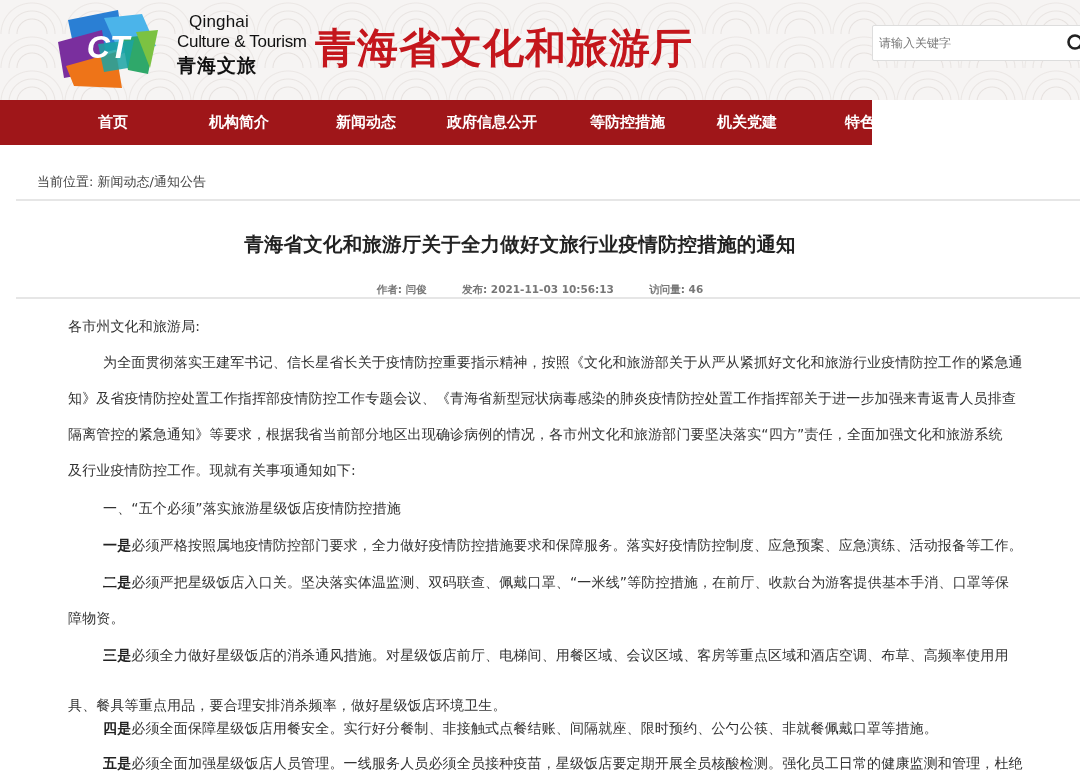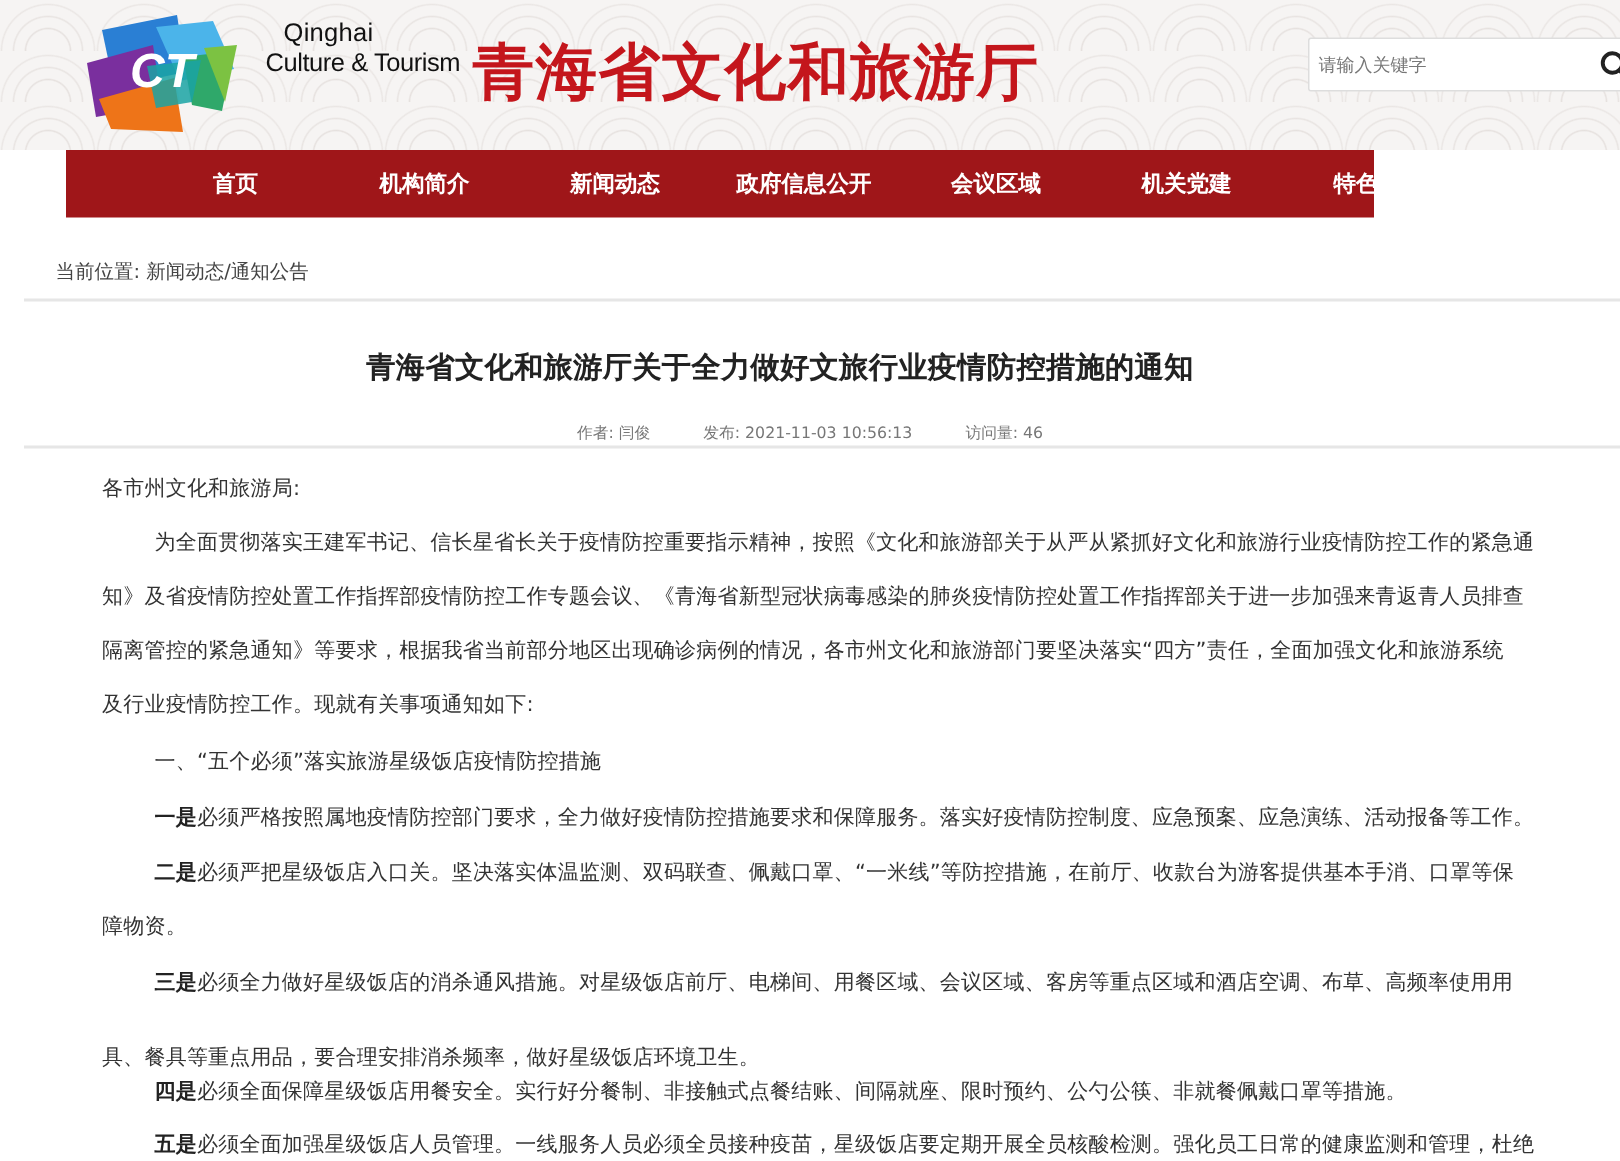--- a/index.html
+++ b/index.html
@@ -28,41 +28,41 @@
     background: #fff; border: 1px solid #ddd; border-radius: 2px;
   }
   .search-input {
     position: absolute; left: 6px; top: 0; width: 180px; height: 34px; border: none; outline: none;
     font-size: 12px; color: #555; background: transparent;
   }
   .search-input::placeholder { color: #777; }
   .search-btn { position: absolute; right: 4px; top: 6px; width: 24px; height: 24px; cursor: pointer; }
 
   .nav {
-    position: absolute; left: 0; top: 100px; width: 872px; height: 45px; background: #9f1619; margin-left: 44px;
+    position: absolute; left: 0; top: 100px; width: 872px; height: 45px; background: #9f1619;
   }
   .nav-item {
     position: absolute; top: 0; height: 45px; line-height: 45px; color: #fff; font-size: 15px; font-weight: bold;
     white-space: nowrap; cursor: pointer;
   }
 
   .breadcrumb {
     position: absolute; left: 37px; top: 172px; font-size: 13px; color: #444; line-height: 20px; text-align: center;
   }
   .divider { position: absolute; left: 16px; width: 1064px; height: 2px; background: #e6e6e6; }
 
   .article-title {
     position: absolute; left: 0; top: 231px; width: 1040px; text-align: center;
     font-size: 19.5px; font-weight: bold; color: #222; line-height: 28px; letter-spacing: 0.2px;
   }
   .meta {
     position: absolute; left: 0; top: 281px; width: 1080px; text-align: center; font-size: 10.5px; color: #777;
     line-height: 16px;
   }
-  .meta span { margin: 0 16px; }
+  .meta span { margin: 0 16px; font-weight: bold; }
 
   .content { position: absolute; left: 68px; top: 314px; width: 990px; font-size: 14px; color: #333; }
   .p { position: absolute; left: 0; white-space: nowrap; line-height: 24px; letter-spacing: 0.15px; }
   .p.indent { left: 35px; }
   .p b { font-weight: bold; color: #222; }
 </style>
 </head>
 <body>
 
 <div class="header">
@@ -72,38 +72,39 @@
     <polygon points="64,30 98,26 90,66 70,62" fill="#2fa86a"></polygon>
     <polygon points="78,24 100,22 92,60" fill="#7cc242"></polygon>
     <polygon points="0,34 44,22 50,62 6,70" fill="#7a2f9e"></polygon>
     <polygon points="8,58 58,44 64,80 16,78" fill="#ee7418"></polygon>
     <polygon points="40,36 76,32 70,60 46,64" fill="#1aa3a3" opacity="0.85"></polygon>
     <text x="50" y="50" text-anchor="middle" font-family="Liberation Sans, sans-serif" font-style="italic" font-weight="bold" font-size="32" fill="#ffffff">CT</text>
   </svg>
   <div class="logo-text">
     <div class="logo-en1">Qinghai</div>
     <div class="logo-en2">Culture &amp; Tourism</div>
+    <div class="logo-cn">青海文旅</div>
   </div>
   <div class="site-title">青海省文化和旅游厅</div>
 
   <div class="search-box">
     <input class="search-input" type="text" placeholder="请输入关键字" style="">
     <svg class="search-btn" viewBox="0 0 24 24">
       <circle cx="10" cy="10" r="6.5" fill="none" stroke="#222" stroke-width="2.6"></circle>
       <line x1="14.8" y1="14.8" x2="20.5" y2="20.5" stroke="#222" stroke-width="3" stroke-linecap="round"></line>
     </svg>
   </div>
 </div>
 
 <div class="nav">
   <div class="nav-item" style="left:98px">首页</div>
   <div class="nav-item" style="left:209px">机构简介</div>
   <div class="nav-item" style="left:336px">新闻动态</div>
   <div class="nav-item" style="left:447px">政府信息公开</div>
-  <div class="nav-item" style="left:590px">会议区域</div>
+  <div class="nav-item" style="left:590px">等防控措施</div>
   <div class="nav-item" style="left:717px">机关党建</div>
   <div class="nav-item" style="left:845px">特色文旅</div>
 </div>
 
 <div class="breadcrumb">
   <span>当前位置:</span>
   <span>新闻动态/通知公告</span>
 </div>
 <div class="divider" style="top:199px"></div>
 

